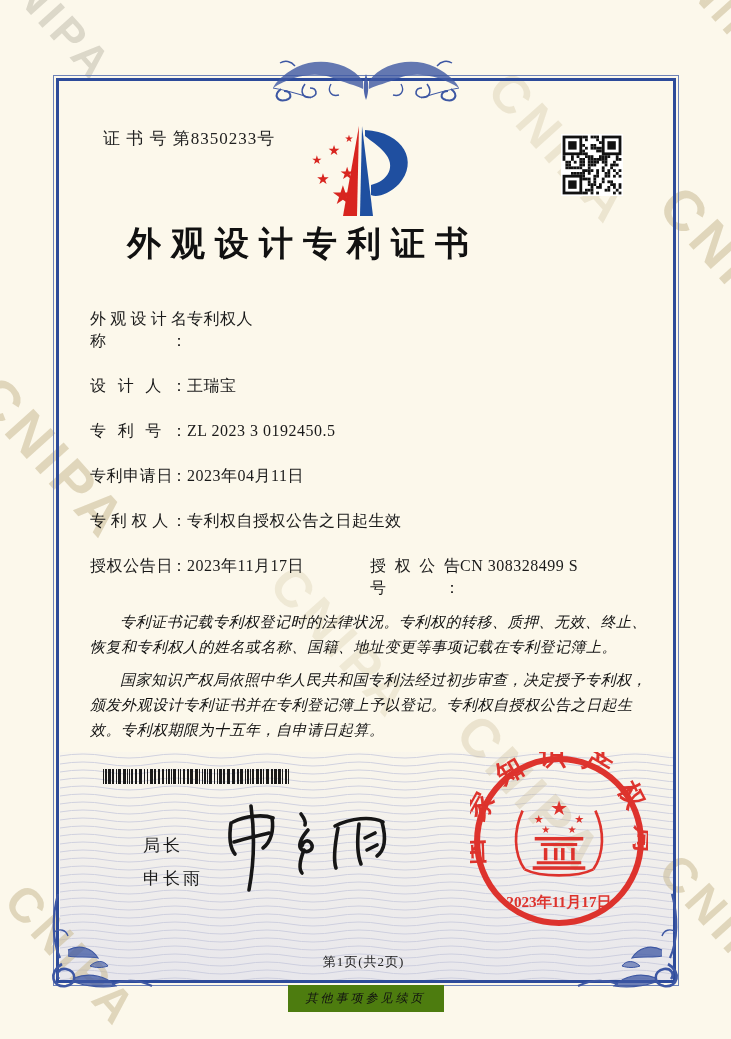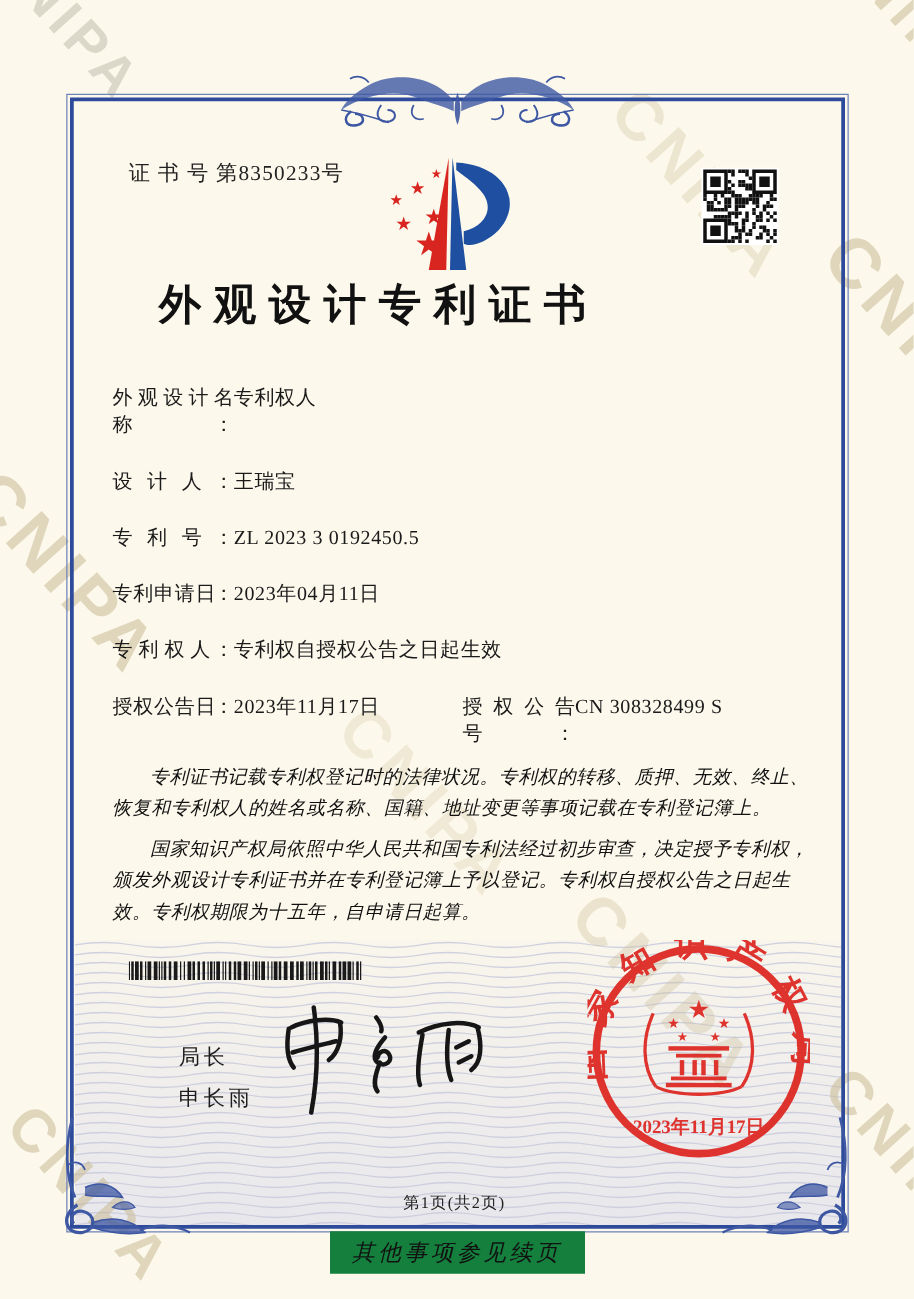--- a/index.html
+++ b/index.html
@@ -43,21 +43,21 @@
   .barcode{position:absolute;left:103px;top:769px;width:188px;height:15px;}
   .officer{position:absolute;left:103px;top:829px;font-family:"Liberation Sans","DejaVu Sans",sans-serif;
            font-size:17px;color:#1c1c1c;letter-spacing:3px;line-height:33px;margin-left:40px;}
   .sig{position:absolute;left:205px;top:792px;width:190px;height:105px;}
 
   .seal{position:absolute;left:470px;top:752px;width:178px;height:178px;z-index:4;}
 
   .page-ind{position:absolute;left:56px;top:953px;width:615px;text-align:center;
             font-size:13px;color:#222;letter-spacing:1px;}
   .note{position:absolute;left:50%;top:985px;transform:translateX(-50%);
-        background:#15803d;padding:5px 18px;font-size:18px;font-style:italic;
+        background:#4d7c0f;padding:5px 18px;font-size:12px;font-style:italic;
         letter-spacing:3px;color:#111;white-space:nowrap;z-index:5;}
 
   .orn-top{position:absolute;left:265px;top:54px;width:202px;height:50px;z-index:4;}
   .orn-bl{position:absolute;left:44px;top:892px;width:112px;height:102px;z-index:4;}
   .orn-br{position:absolute;left:574px;top:892px;width:112px;height:102px;z-index:4;transform:scaleX(-1);}
 </style>
 </head>
 <body>
 
 <div class="page">

